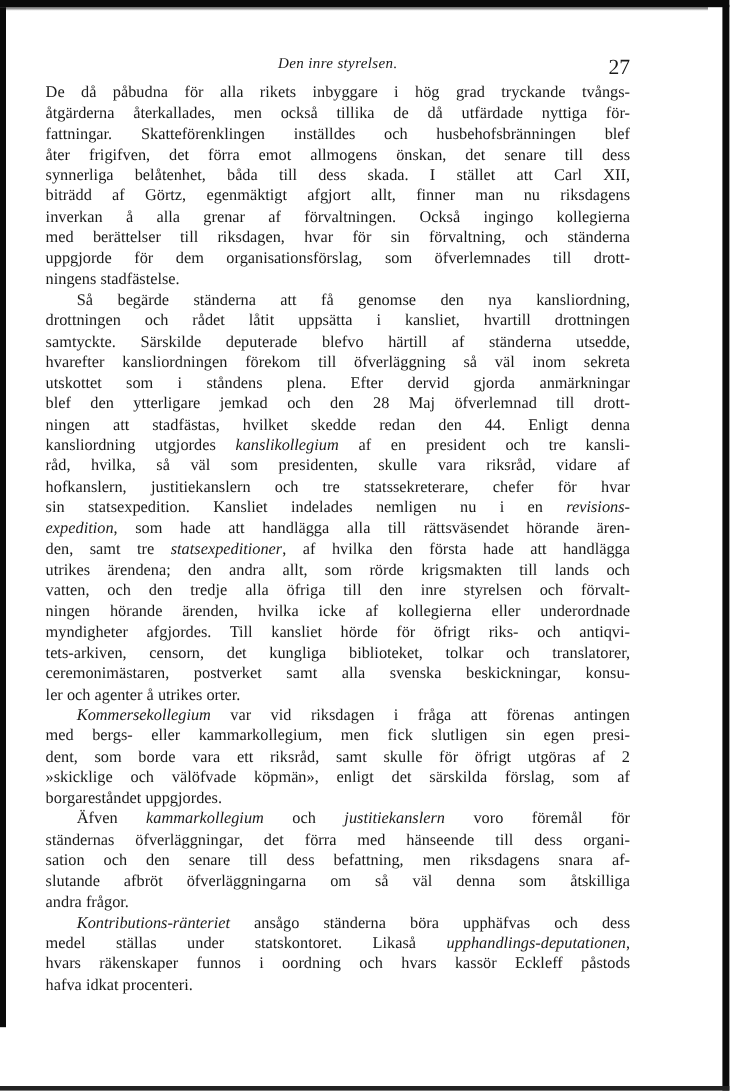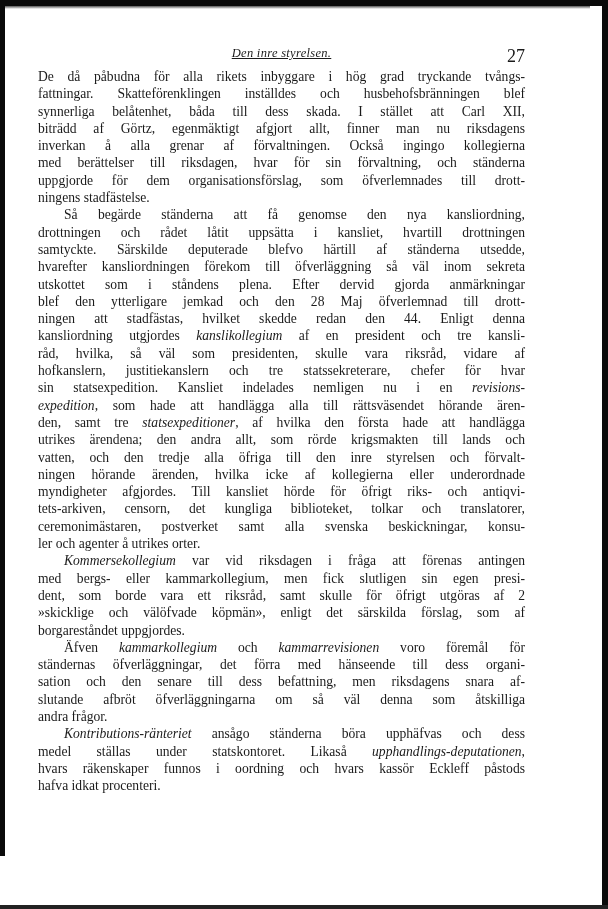--- a/index.html
+++ b/index.html
@@ -11,21 +11,21 @@
   }
   .edge-top { position: absolute; left: 0; top: 0; width: 608px; height: 6px; background: #0a0a0a; }
   .edge-top-fade { position: absolute; left: 0; top: 6px; width: 590px; height: 3px; background: linear-gradient(#555, #fff); }
   .edge-left { position: absolute; left: 0; top: 6px; width: 5px; height: 850px; background: #0a0a0a; }
   .edge-right { position: absolute; right: 0; top: 4px; width: 6px; height: 905px; background: #0a0a0a; }
   .edge-bottom { position: absolute; left: 0; bottom: 0; width: 608px; height: 4px; background: #222; }
   .page { position: absolute; left: 38px; top: 46px; width: 487px; }
   .running-head { position: relative; height: 18px; font-size: 12.5px; }
   .running-head .title {
     position: absolute; left: 0; right: 0; text-align: center;
-    font-style: italic; letter-spacing: 0.3px; text-decoration: underline;
+    font-style: italic; letter-spacing: 0.3px;
   }
   .running-head .page-no { position: absolute; right: 0; top: 0; font-size: 18px; }
   .text { margin-top: 4px; font-size: 13.6px; line-height: 17.3px; }
   .line { display: block; text-align: justify; text-align-last: justify; white-space: nowrap; height: 17.3px; }
   .line.last { text-align-last: left; }
   .line.indent { padding-left: 26px; }
   .line i { font-style: italic; }
 </style>
 </head>
 <body>
@@ -36,21 +36,23 @@
 <div class="edge-right"></div>
 <div class="edge-bottom"></div>
 
 <div class="page">
   <div class="running-head">
     <span class="title">Den inre styrelsen.</span>
     <span class="page-no">27</span>
   </div>
   <div class="text" id="body-text">
       <span class="line">De då påbudna för alla rikets inbyggare i hög grad tryckande tvångs-</span>
+      <span class="line">åtgärderna återkallades, men också tillika de då utfärdade nyttiga för-</span>
       <span class="line">fattningar.  Skatteförenklingen inställdes och husbehofsbränningen blef</span>
+      <span class="line">åter frigifven, det förra emot allmogens önskan, det senare till dess</span>
       <span class="line">synnerliga belåtenhet, båda till dess skada.  I stället att Carl XII,</span>
       <span class="line">biträdd af Görtz, egenmäktigt afgjort allt, finner man nu riksdagens</span>
       <span class="line">inverkan å alla grenar af förvaltningen.  Också ingingo kollegierna</span>
       <span class="line">med berättelser till riksdagen, hvar för sin förvaltning, och ständerna</span>
       <span class="line">uppgjorde för dem organisationsförslag, som öfverlemnades till drott-</span>
       <span class="line last">ningens stadfästelse.</span>
       <span class="line indent">Så begärde ständerna att få genomse den nya kansliordning,</span>
       <span class="line">drottningen och rådet låtit uppsätta i kansliet, hvartill drottningen</span>
       <span class="line">samtyckte.  Särskilde deputerade blefvo härtill af ständerna utsedde,</span>
       <span class="line">hvarefter kansliordningen förekom till öfverläggning så väl inom sekreta</span>
@@ -68,21 +70,21 @@
       <span class="line">ningen hörande ärenden, hvilka icke af kollegierna eller underordnade</span>
       <span class="line">myndigheter afgjordes.  Till kansliet hörde för öfrigt riks- och antiqvi-</span>
       <span class="line">tets-arkiven, censorn, det kungliga biblioteket, tolkar och translatorer,</span>
       <span class="line">ceremonimästaren, postverket samt alla svenska beskickningar, konsu-</span>
       <span class="line last">ler och agenter å utrikes orter.</span>
       <span class="line indent"><i>Kommersekollegium</i> var vid riksdagen i fråga att förenas antingen</span>
       <span class="line">med bergs- eller kammarkollegium, men fick slutligen sin egen presi-</span>
       <span class="line">dent, som borde vara ett riksråd, samt skulle för öfrigt utgöras af 2</span>
       <span class="line">»skicklige och välöfvade köpmän», enligt det särskilda förslag, som af</span>
       <span class="line last">borgareståndet uppgjordes.</span>
-      <span class="line indent">Äfven <i>kammarkollegium</i> och <i>kammarrevisionen</i> voro föremål för</span>
+      <span class="line indent">Äfven <i>kammarkollegium</i> och <i>justitiekanslern</i> voro föremål för</span>
       <span class="line">ständernas öfverläggningar, det förra med hänseende till dess organi-</span>
       <span class="line">sation och den senare till dess befattning, men riksdagens snara af-</span>
       <span class="line">slutande afbröt öfverläggningarna om så väl denna som åtskilliga</span>
       <span class="line last">andra frågor.</span>
       <span class="line indent"><i>Kontributions-ränteriet</i> ansågo ständerna böra upphäfvas och dess</span>
       <span class="line">medel ställas under statskontoret.  Likaså <i>upphandlings-deputationen</i>,</span>
       <span class="line">hvars räkenskaper funnos i oordning och hvars kassör Eckleff påstods</span>
       <span class="line last">hafva idkat procenteri.</span>
     </div>
 </div>

